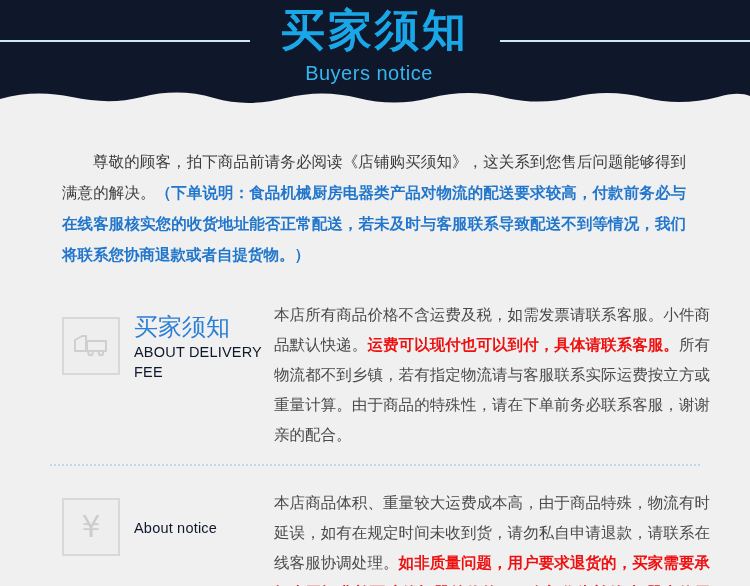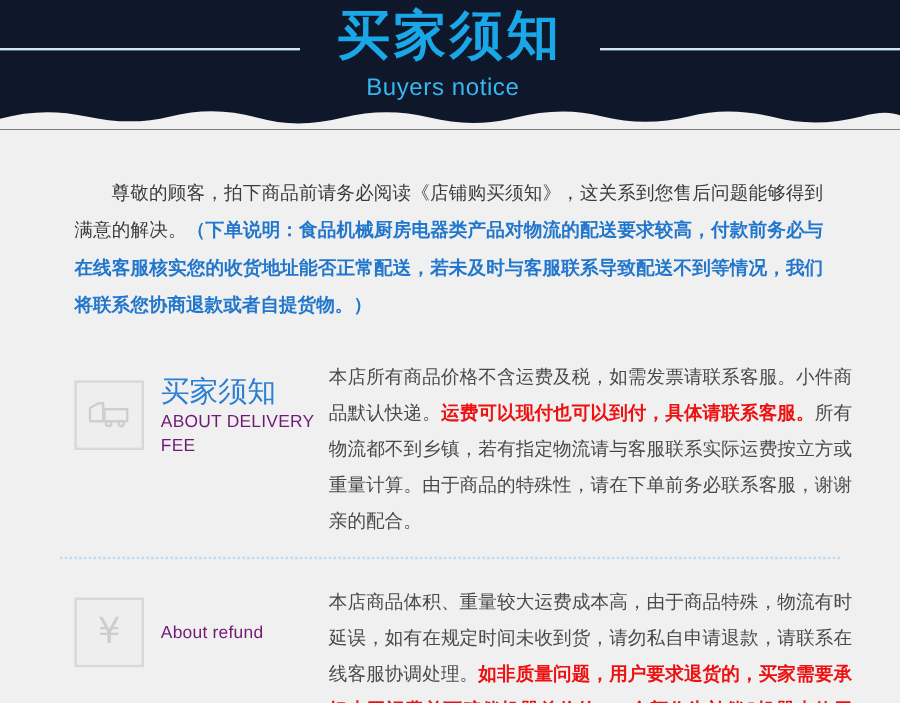--- a/index.html
+++ b/index.html
@@ -127,33 +127,32 @@
   .sec-cn {
     font-size: 24px;
     line-height: 30px;
     color: #2b7fd4;
     font-weight: normal;
     margin: 0;
   }
   .sec-en {
     font-size: 14.5px;
     line-height: 20px;
-    color: #701a75;
+    color: #0f172a;
     margin: 0;
     letter-spacing: 0.2px;
   }
 
   .sec-body {
     flex: 1 1 auto;
     font-size: 15.5px;
     line-height: 30px;
     color: #4a4a4a;
     text-align: justify;
     padding-top: 6px;
-    font-family: Liberation Mono, monospace;
   }
   .sec-body .red {
     color: #ee1111;
     font-weight: bold;
   }
 
   
   .divider {
     margin: 14px 50px 0 50px;
     border: 0;
@@ -206,19 +205,19 @@
 </div>
 
 <hr class="divider">
 
 <div class="section sec-refund">
   <div class="sec-head">
     <div class="icon-box">
       <span class="yen-glyph">¥</span>
     </div>
     <div class="sec-titles">
-      <div class="sec-en">About refund</div>
+      <div class="sec-en">About notice</div>
     </div>
   </div>
   <div class="sec-body">
     <span>本店商品体积、重量较大运费成本高，由于商品特殊，物流有时延误，如有在规定时间未收到货，请勿私自申请退款，请联系在线客服协调处理。</span><span class="red">如非质量问题，用户要求退货的，买家需要承担来回运费并而赔偿机器总价的30%金额作为补偿[机器未使用不影响第二次销售的前提下]</span><span></span>
   </div>
 </div>
 
 </body></html>

